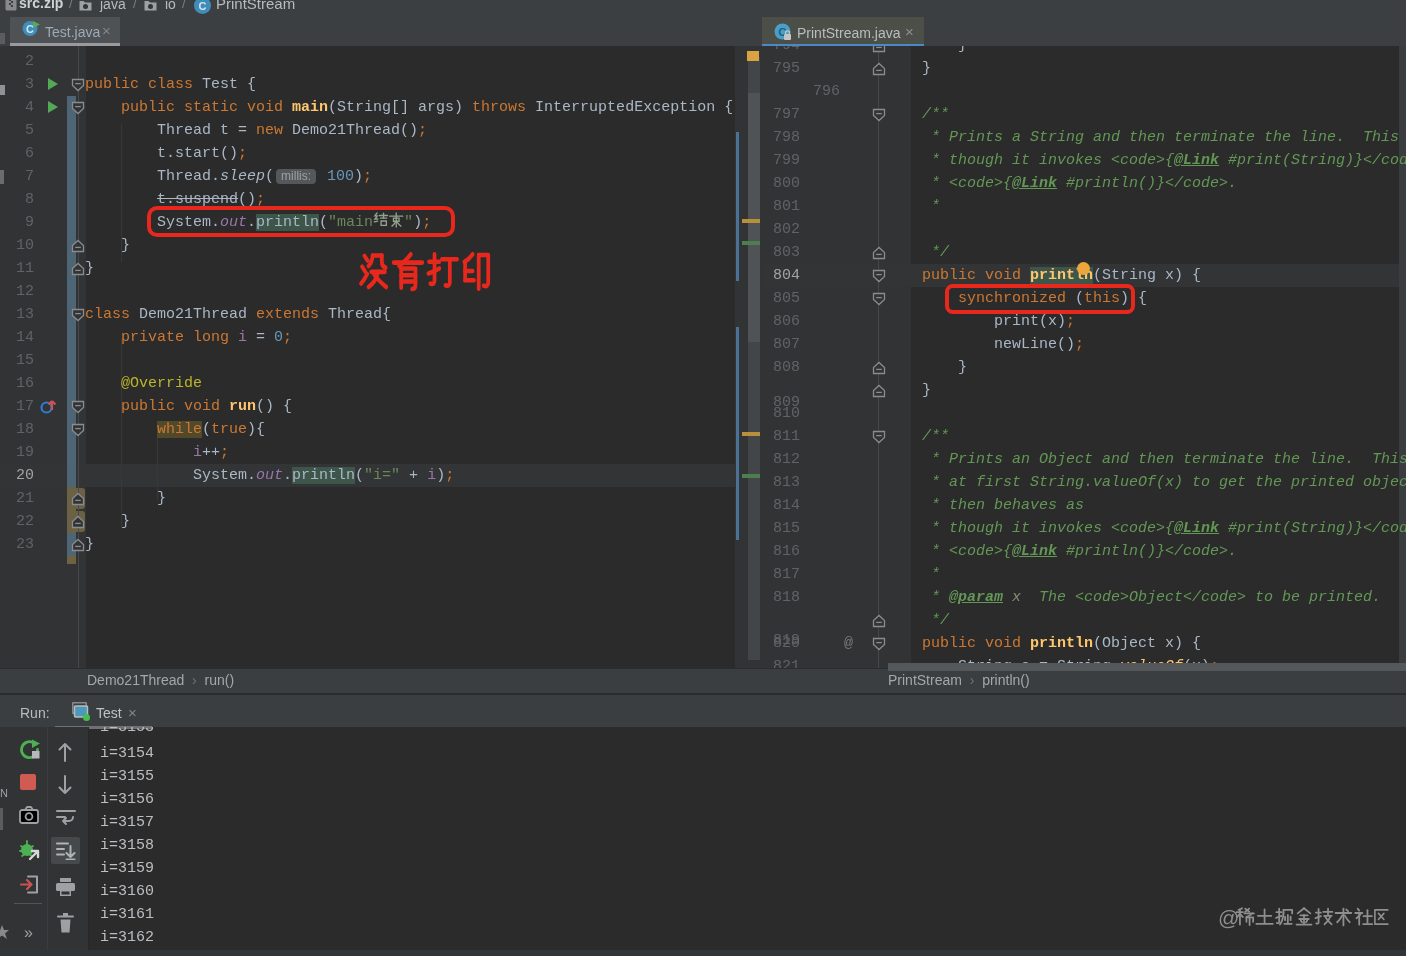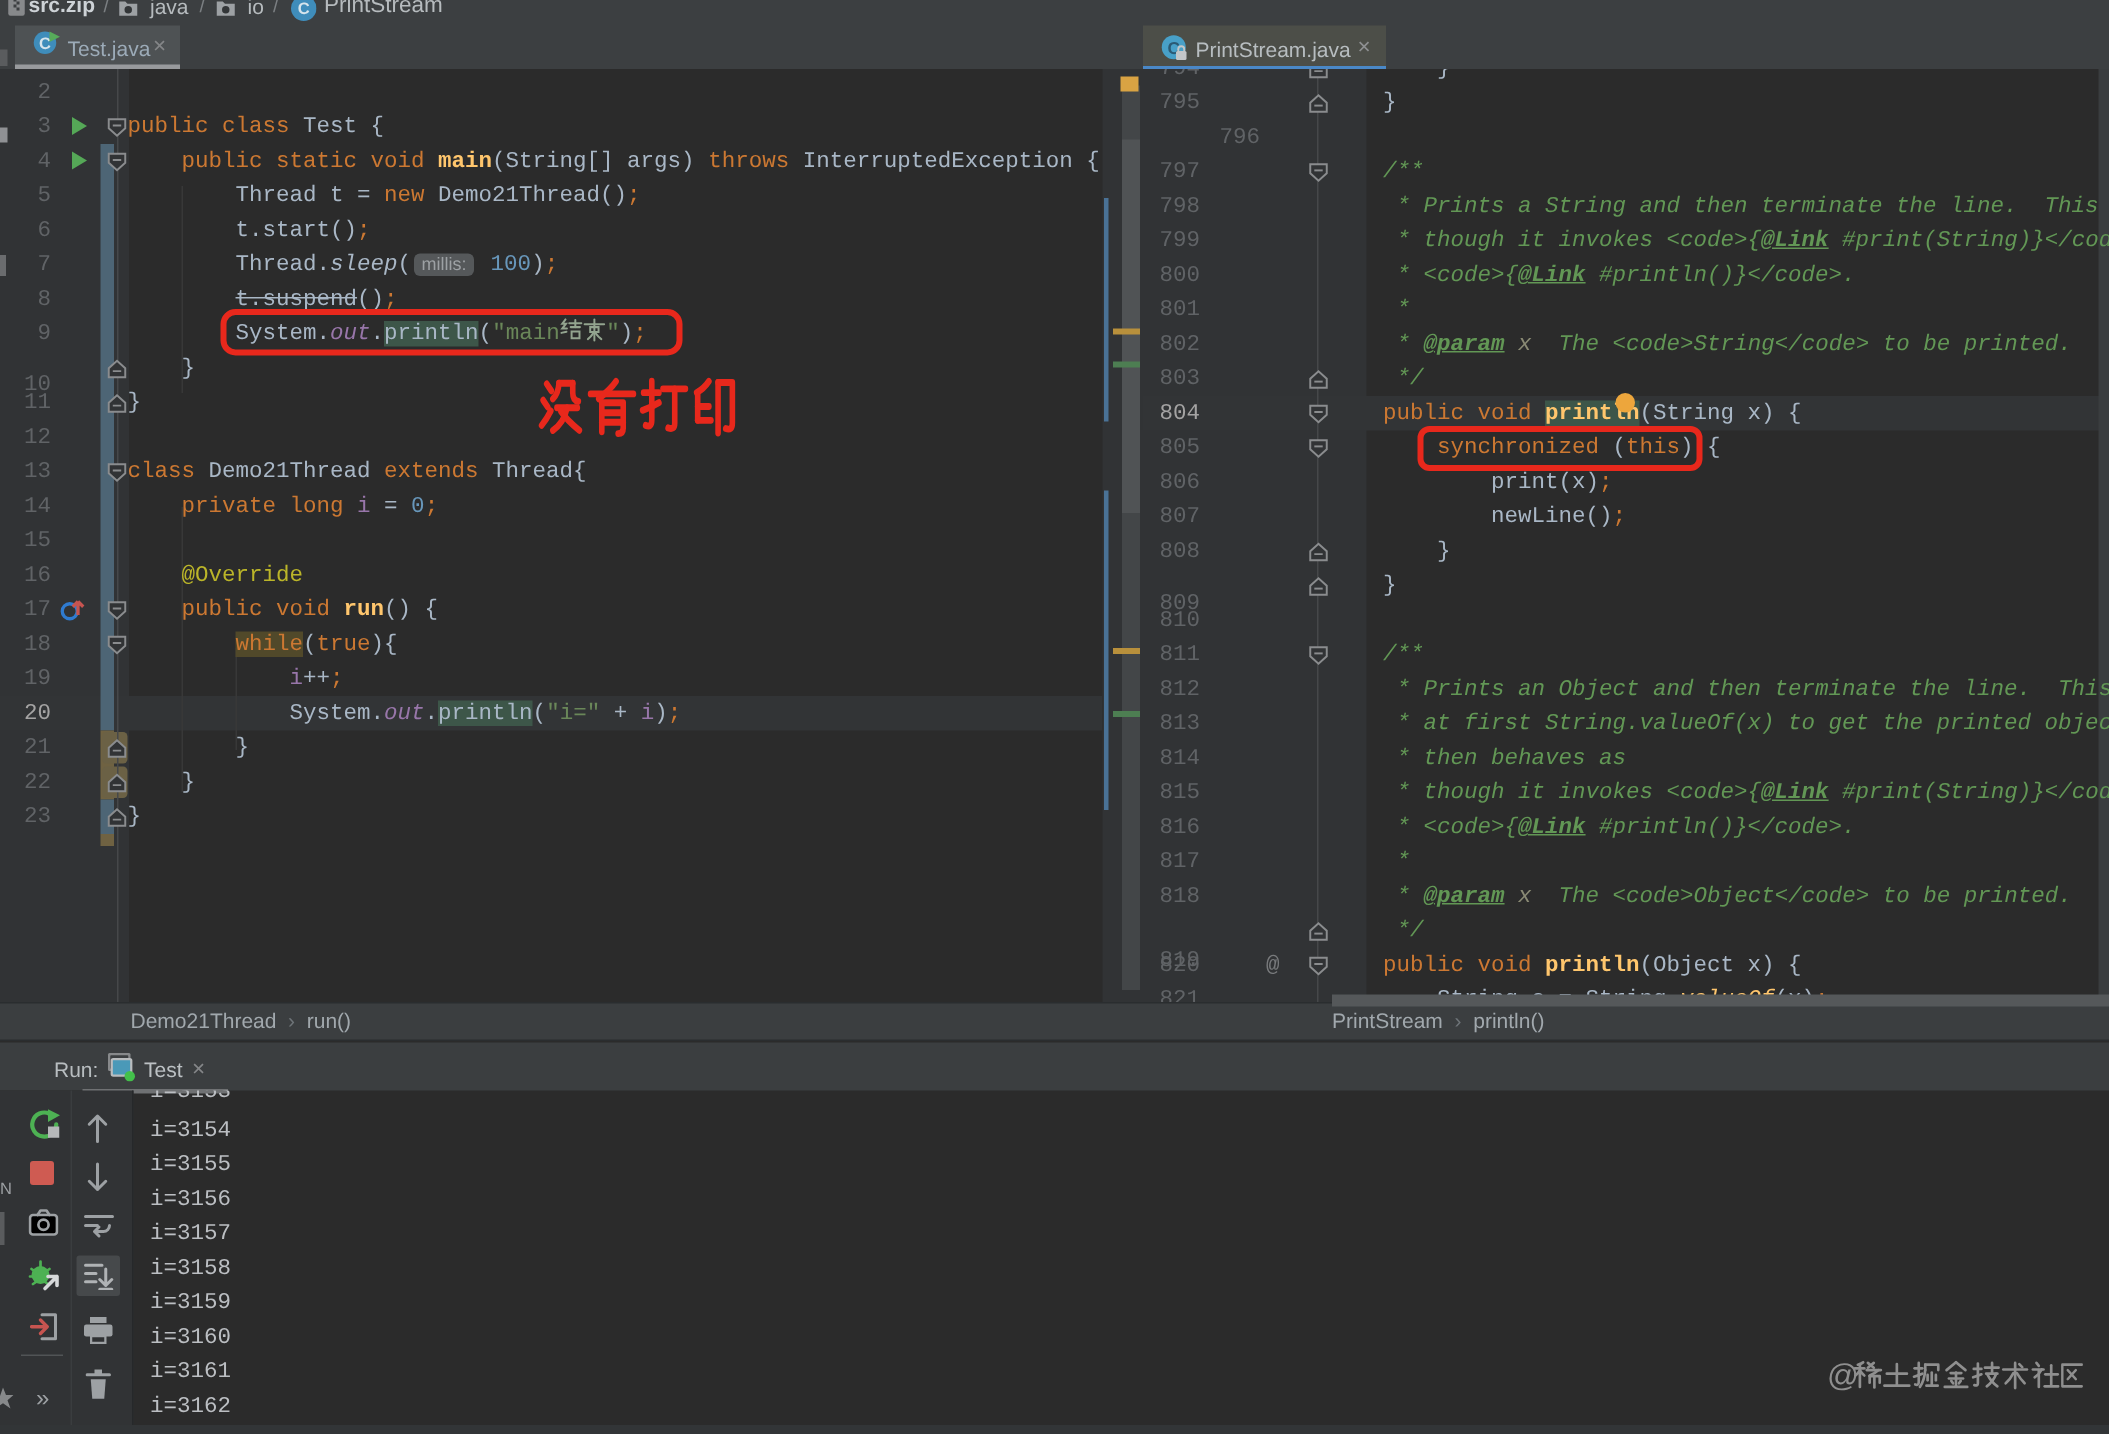--- a/index.html
+++ b/index.html
@@ -58,21 +58,21 @@
   <div class="abs" style="left:157px;top:386px;width:1px;height:68px;background:#383838;"></div>
 
   <div class="num" style="left:0;top:4px;">2</div>
   <div class="num" style="left:0;top:27px;">3</div>
   <div class="num" style="left:0;top:50px;">4</div>
   <div class="num" style="left:0;top:73px;">5</div>
   <div class="num" style="left:0;top:96px;">6</div>
   <div class="num" style="left:0;top:119px;">7</div>
   <div class="num" style="left:0;top:142px;">8</div>
   <div class="num" style="left:0;top:165px;">9</div>
-  <div class="num" style="left:0;top:199px;">10</div>
+  <div class="num" style="left:0;top:188px;">10</div>
   <div class="num" style="left:0;top:211px;">11</div>
   <div class="num" style="left:0;top:234px;">12</div>
   <div class="num" style="left:0;top:257px;">13</div>
   <div class="num" style="left:0;top:280px;">14</div>
   <div class="num" style="left:0;top:303px;">15</div>
   <div class="num" style="left:0;top:326px;">16</div>
   <div class="num" style="left:0;top:349px;">17</div>
   <div class="num" style="left:0;top:372px;">18</div>
   <div class="num" style="left:0;top:395px;">19</div>
   <div class="num" style="left:0;top:418px;color:#a4a3a3;">20</div>
@@ -219,21 +219,20 @@
   <div class="num" style="left:4px;top:609px;">821</div>
   <div class="abs" style="left:82px;top:586px;font-size:15px;line-height:23px;color:#787a7c;">@</div>
 
   <div class="ln" style="left:124px;top:-12px;">        }</div>
   <div class="ln" style="left:124px;top:11px;">    }</div>
   <div class="ln doc" style="left:124px;top:57px;">    /**</div>
   <div class="ln doc" style="left:124px;top:80px;">     * Prints a String and then terminate the line.  This method behaves as</div>
   <div class="ln doc" style="left:124px;top:103px;">     * though it invokes <span>&lt;code&gt;{</span><span class="dt">@Link</span> #print(String)}&lt;/code&gt; and then</div>
   <div class="ln doc" style="left:124px;top:126px;">     * &lt;code&gt;{<span class="dt">@Link</span> #println()}&lt;/code&gt;.</div>
   <div class="ln doc" style="left:124px;top:149px;">     *</div>
-  <div class="ln doc" style="left:124px;top:172px;">     * <span class="dt">@param</span> <span class="dv">x</span>  The &lt;code&gt;String&lt;/code&gt; to be printed.</div>
   <div class="ln doc" style="left:124px;top:195px;">     */</div>
   <div class="ln" style="left:124px;top:218px;">    <span class="k">public void </span><span class="d hl-g">println</span>(String x) {</div>
   <div class="ln" style="left:124px;top:241px;">        <span class="k">synchronized</span> (<span class="k">this</span>) {</div>
   <div class="ln" style="left:124px;top:264px;">            print(x)<span class="k">;</span></div>
   <div class="ln" style="left:124px;top:287px;font-family:Liberation Mono, monospace;">            newLine()<span class="k">;</span></div>
   <div class="ln" style="left:124px;top:310px;">        }</div>
   <div class="ln" style="left:124px;top:333px;">    }</div>
   <div class="ln doc" style="left:124px;top:379px;">    /**</div>
   <div class="ln doc" style="left:124px;top:402px;">     * Prints an Object and then terminate the line.  This method calls</div>
   <div class="ln doc" style="left:124px;top:425px;">     * at first String.valueOf(x) to get the printed object's string value,</div>
@@ -293,21 +292,21 @@
       <path d="M4.2,5.6 H9.8" stroke="#8a8c8e" stroke-width="1.3"></path>
     </svg>
 </div>
 
 <div class="abs ui" style="left:0;top:668px;width:1406px;height:26px;background:#3b3e40;border-top:1px solid #2a2d2f;border-bottom:1px solid #2a2d2f;"></div>
 <div class="abs ui" style="left:87px;top:672px;font-size:14px;color:#a1a8ad;">Demo21Thread&nbsp;&nbsp;<span style="color:#6e7478;">›</span>&nbsp;&nbsp;run()</div>
 <div class="abs ui" style="left:888px;top:672px;font-size:14px;color:#a1a8ad;">PrintStream&nbsp;&nbsp;<span style="color:#6e7478;">›</span>&nbsp;&nbsp;println()</div>
 
 <div class="abs" style="left:0;top:695px;width:1406px;height:255px;background:#2b2b2b;">
   <div class="abs ui" style="left:0;top:0;width:1406px;height:32px;background:#3b3e40;"></div>
-  <div class="abs ui" style="left:20px;top:10px;font-size:14px;color:#b8bdc0;margin-left:16px;">Run:</div>
+  <div class="abs ui" style="left:20px;top:10px;font-size:14px;color:#b8bdc0;">Run:</div>
   <div class="abs" style="left:55px;top:31px;width:97px;height:3px;background:#6f7173;"></div>
   <div class="abs ui" style="left:96px;top:10px;font-size:14px;color:#bcc1c4;">Test</div>
 
   <div class="abs" style="left:0;top:32px;width:48px;height:223px;background:#313335;"></div>
   <div class="abs" style="left:48px;top:32px;width:41px;height:223px;background:#313335;"></div>
     <div class="abs" style="left:47px;top:32px;width:1px;height:223px;background:#3a3d3f;"></div>
 
   <div id="console" class="abs" style="left:89px;top:32px;width:1317px;height:218px;overflow:hidden;"></div>
     <div class="abs" style="left:88px;top:32px;width:1px;height:223px;background:#26282a;"></div>
 </div>

